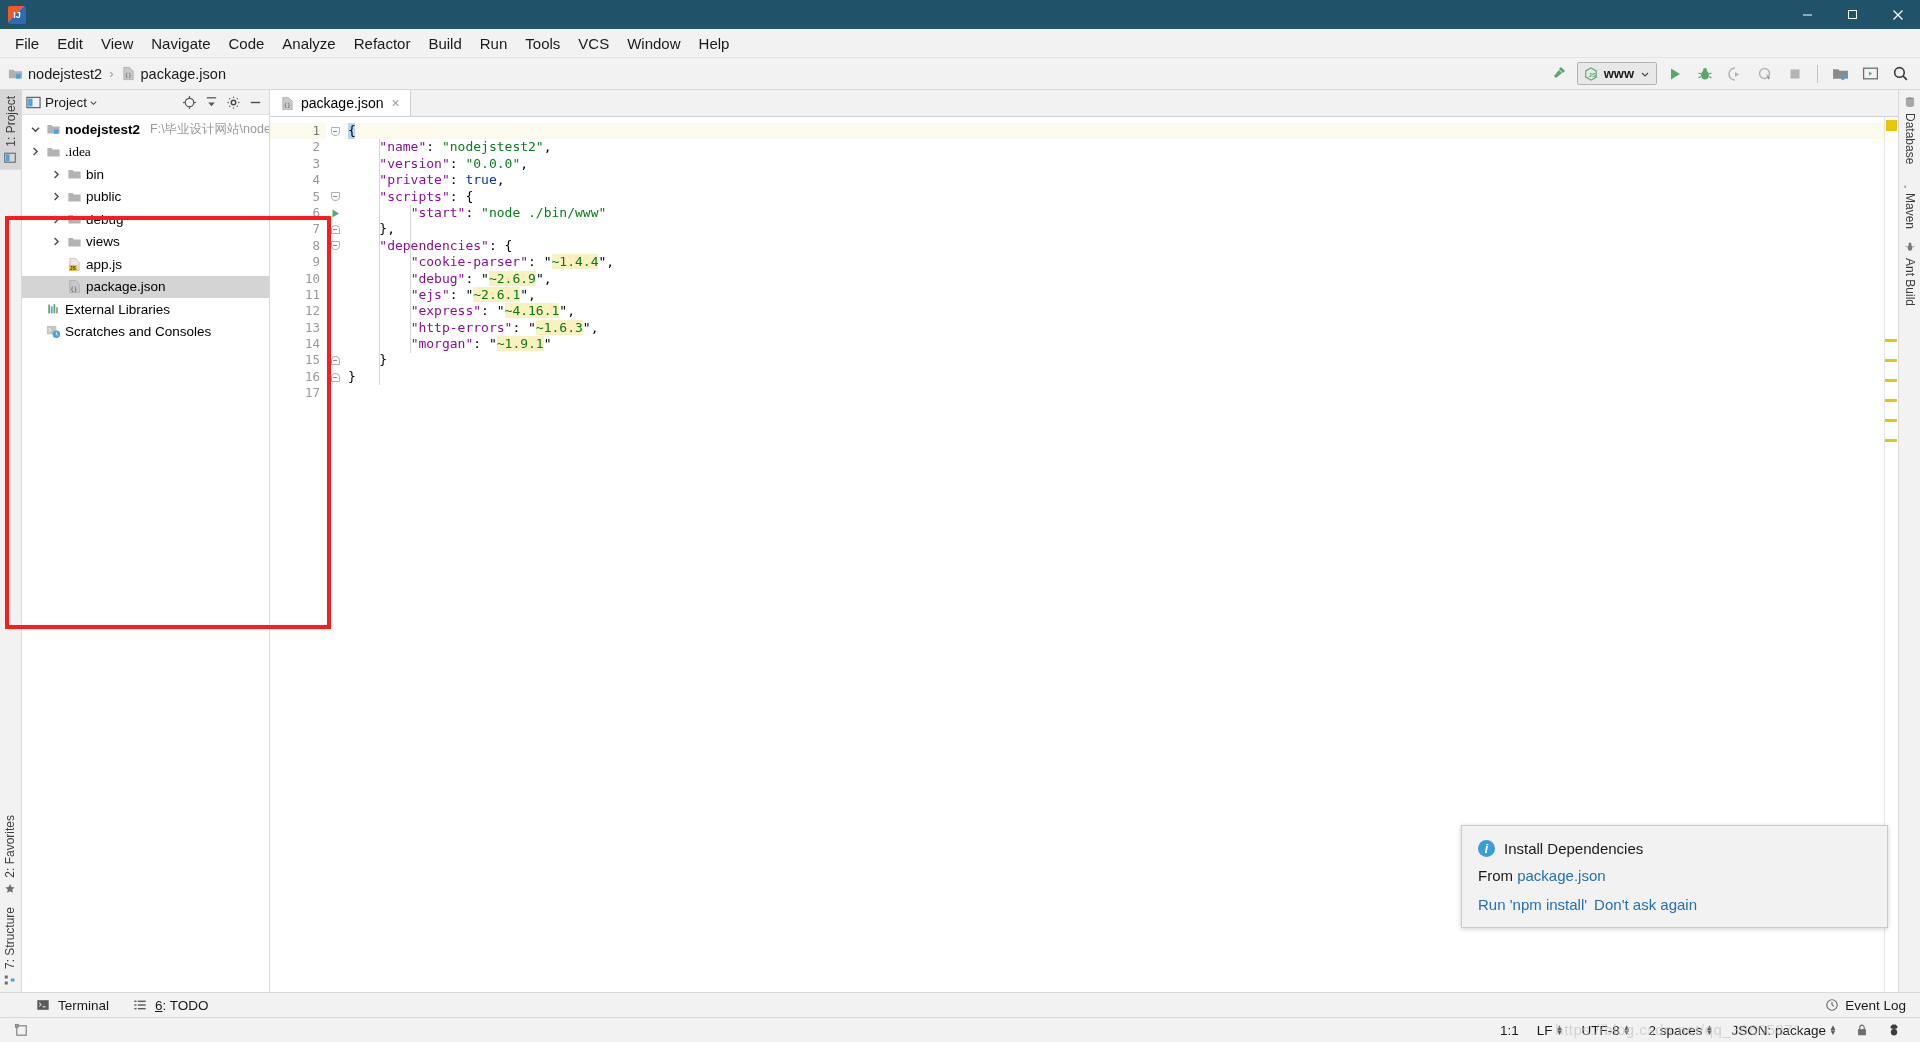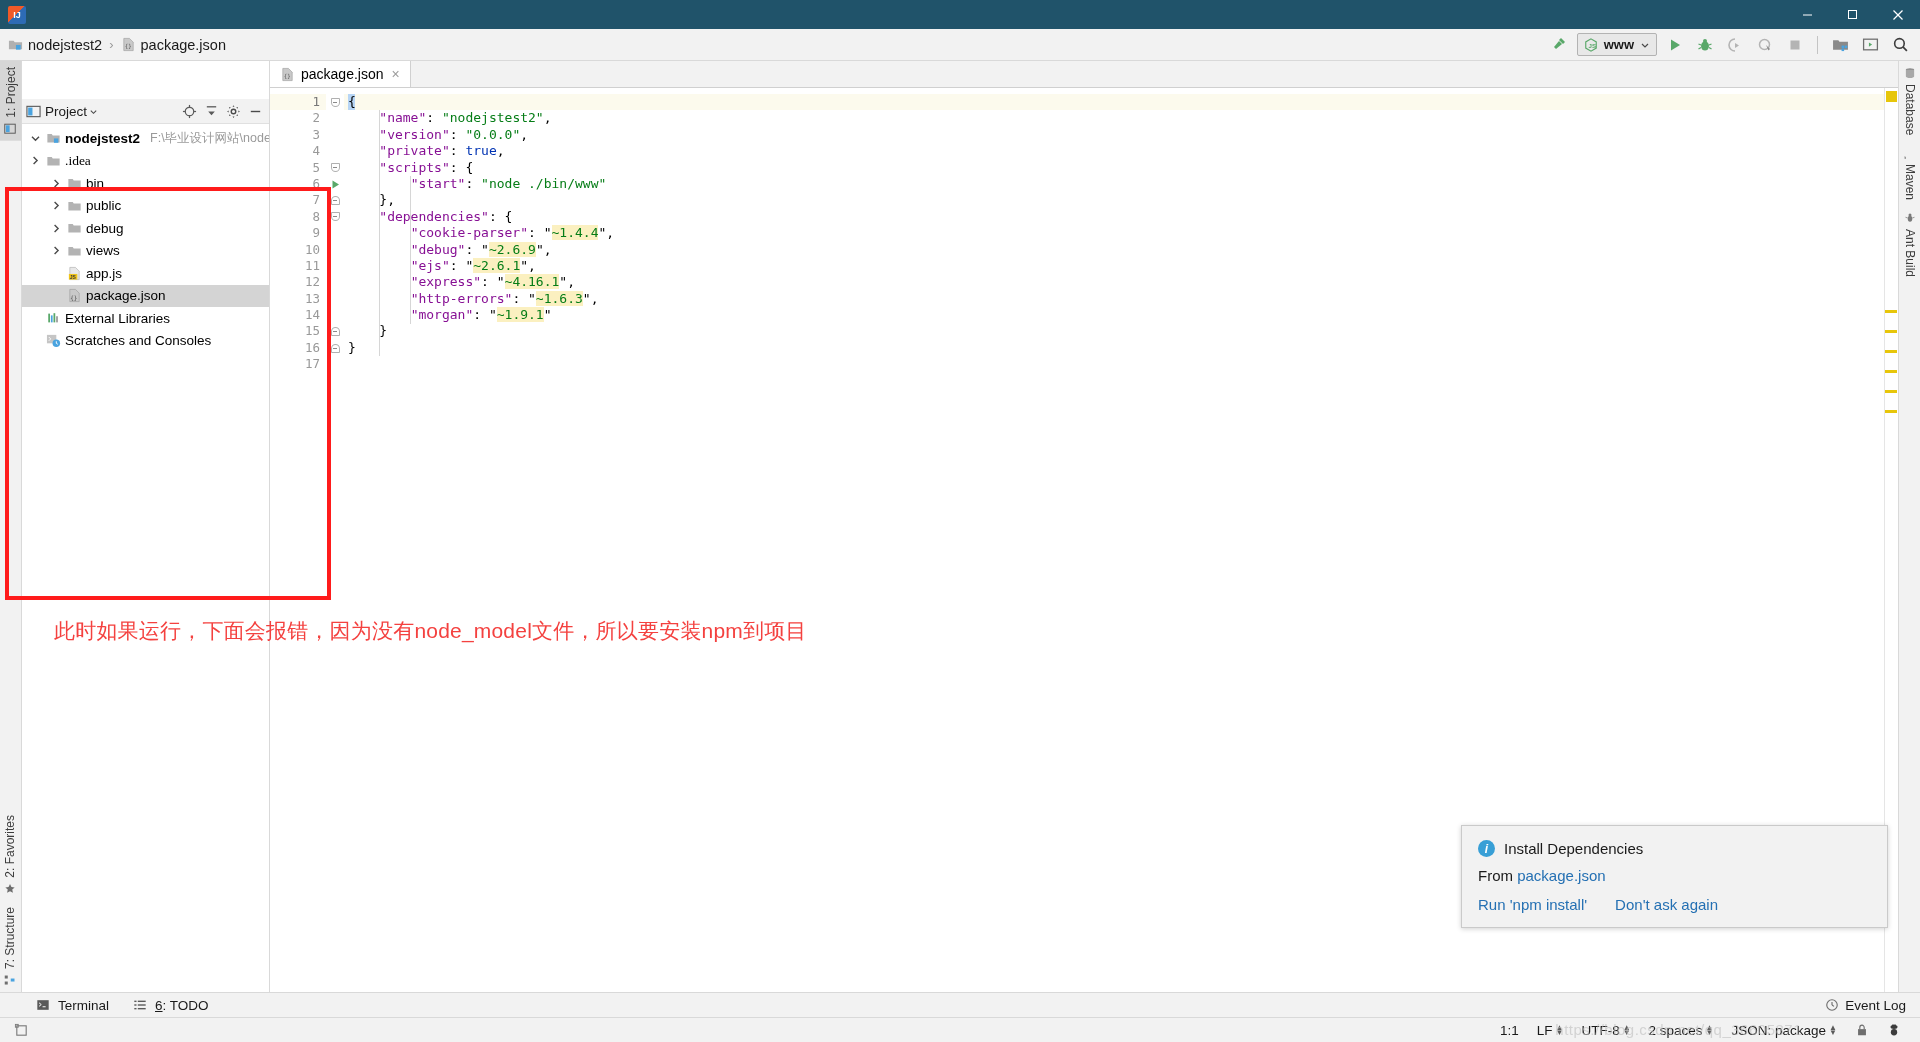--- a/index.html
+++ b/index.html
@@ -80,21 +80,21 @@
   .vtab.active { background: #d6d6d6; }
   .vstrip-bottom { margin-top: auto; }
 
   
   .project-panel {
     width: 248px; flex: none; background: #ffffff;
     display: flex; flex-direction: column; border-right: 1px solid #d9d9d9;
   }
   .panel-head {
     height: 25px; background: #f2f2f2; display: flex; align-items: center;
-    padding: 0 4px; gap: 2px; flex: none; border-bottom: 1px solid #e0e0e0; margin-top: 38px;
+    padding: 0 4px; gap: 2px; flex: none; border-bottom: 1px solid #e0e0e0;
   }
   .panel-title { font-size: 13.5px; color: #1a1a1a; margin-left: 2px; }
   .panel-head .sp { flex: 1; }
   .ph-btn { width: 20px; height: 20px; display: flex; align-items: center; justify-content: center; }
 
   .tree { flex: 1; padding-top: 3px; overflow: hidden; font-size: 13.5px; color: #000; }
   .tree-row {
     display: flex; align-items: center; height: 22.5px; padding-left: 6px;
     white-space: nowrap; gap: 4px;
   }
@@ -176,21 +176,21 @@
 
   
   .notify {
     position: absolute; right: 32px; bottom: 64px; width: 427px;
     background: #f2f2f2; border: 1px solid #cacaca; padding: 14px 16px 14px 16px;
     box-shadow: 0 1px 5px rgba(0,0,0,.18);
   }
   .nt-title { display: flex; align-items: center; gap: 9px; font-size: 15px; color: #1a1a1a; margin-bottom: 10px; }
   .nt-from { font-size: 15px; color: #1a1a1a; margin-bottom: 12px; }
   .nt-from a { color: #2470b3; text-decoration: none; }
-  .nt-actions { display: flex; gap: 28px; font-size: 15px; }
+  .nt-actions { display: flex; gap: 7px; font-size: 15px; }
   .nt-actions a { color: #2470b3; text-decoration: none; }
   .info-circle {
     width: 17px; height: 17px; border-radius: 50%; background: #389fd6;
     color: #fff; font-size: 12px; font-weight: bold; display: flex;
     align-items: center; justify-content: center; flex: none; font-style: italic;
   }
 
   
   .toolwin-bar {
     height: 25px; background: #f2f2f2; display: flex; align-items: center;
@@ -237,20 +237,35 @@
       </div>
       <div class="tb-btn close">
         <svg width="12" height="12" viewBox="0 0 12 12">
             <line x1="1.5" y1="1.5" x2="10.5" y2="10.5" stroke="#fff" stroke-width="1.2"></line>
             <line x1="10.5" y1="1.5" x2="1.5" y2="10.5" stroke="#fff" stroke-width="1.2"></line>
           </svg>
       </div>
     </div>
   </div>
 
+  <div class="menubar" id="menubar">
+      <div class="menu-item">File</div>
+      <div class="menu-item">Edit</div>
+      <div class="menu-item">View</div>
+      <div class="menu-item">Navigate</div>
+      <div class="menu-item">Code</div>
+      <div class="menu-item">Analyze</div>
+      <div class="menu-item">Refactor</div>
+      <div class="menu-item">Build</div>
+      <div class="menu-item">Run</div>
+      <div class="menu-item">Tools</div>
+      <div class="menu-item">VCS</div>
+      <div class="menu-item">Window</div>
+      <div class="menu-item">Help</div>
+    </div>
 
   <div class="navbar">
     <div class="crumb">
       <div class="crumb-item">
         <svg width="15" height="15" viewBox="0 0 16 16">
             <path d="M1 4h5l1.2 1.6H15V13H1z" fill="#b0b0b0"></path>
             <rect x="8.5" y="8.5" width="5" height="5" fill="#4aa3df"></rect>
           </svg>
         <span>nodejstest2</span>
       </div>
@@ -651,21 +666,20 @@
             <circle cx="8" cy="4" r="2" fill="#7a7a7a"></circle>
             <line x1="2" y1="7" x2="5" y2="8" stroke="#7a7a7a" stroke-width="1"></line>
             <line x1="14" y1="7" x2="11" y2="8" stroke="#7a7a7a" stroke-width="1"></line>
           </svg>
         <span>Ant Build</span>
       </div>
     </div>
 
     <div class="redbox"></div>
 
-    <div class="annotation">此时如果运行，下面会报错，因为没有node_model文件，所以要安装npm到项目</div>
 
     <div class="notify">
       <div class="nt-title">
         <span class="info-circle">i</span>
         <span>Install Dependencies</span>
       </div>
       <div class="nt-from">
         <span>From</span>
         <a href="#">package.json</a>
       </div>

